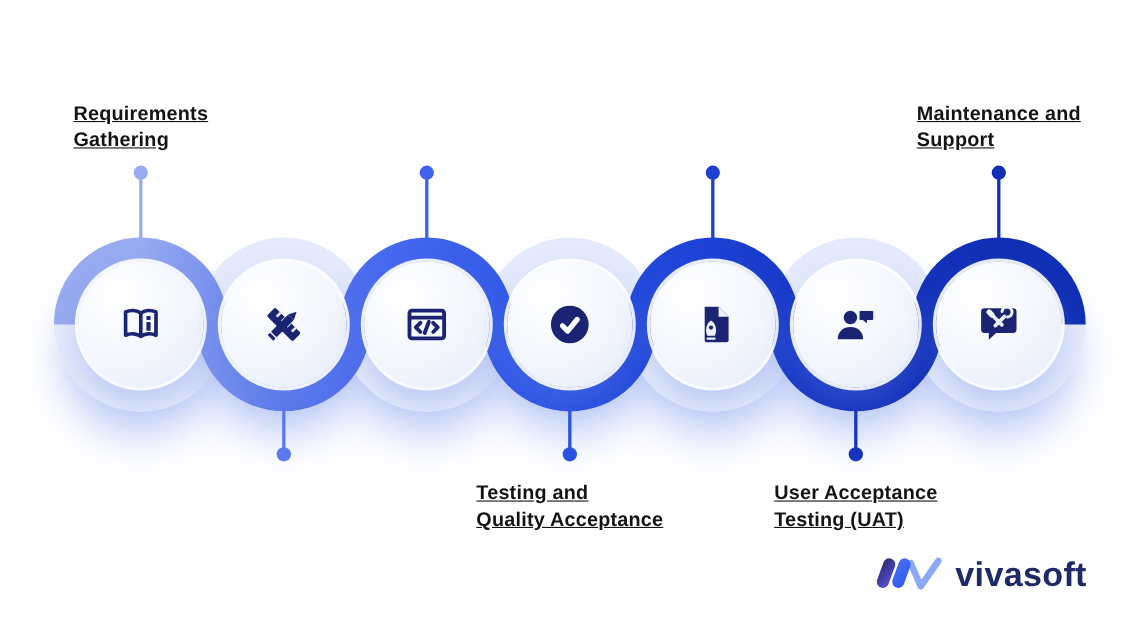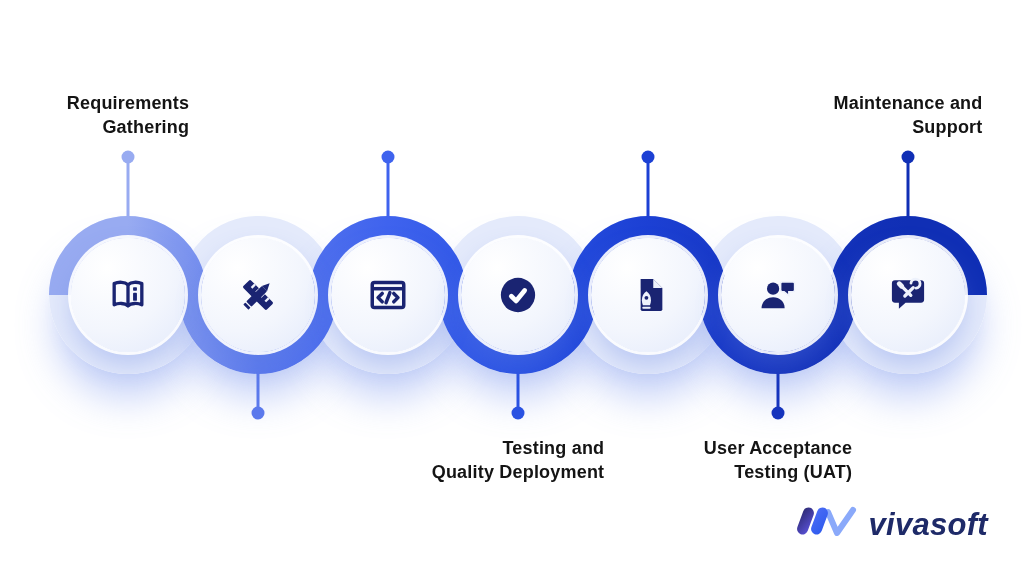--- a/index.html
+++ b/index.html
@@ -7,27 +7,27 @@
           font-family:"Liberation Sans", sans-serif;}
   .layer{position:absolute;inset:0;}
   .ring{position:absolute;width:158px;height:158px;border-radius:50%;box-sizing:border-box;
         border:22px solid #e4eafb;
         box-shadow:0 30px 38px -6px rgba(118,148,238,.42);}
   .node{position:absolute;width:114px;height:114px;border-radius:50%;
         background:radial-gradient(circle at 32% 26%, #ffffff 0%, #f3f6fd 55%, #e3eafা 100%);
         background:radial-gradient(circle at 32% 26%, #ffffff 0%, #f3f6fd 55%, #e3eafb 100%);
         box-shadow:0 0 0 3px rgba(255,255,255,.9), 0 14px 26px rgba(96,128,228,.32);
         display:flex;align-items:center;justify-content:center;}
-  .step-label{position:absolute;transform:translateX(-50%);text-align:right;
+  .step-label{position:absolute;transform:translateX(-50%);text-align:left;
         white-space:pre-line;font-weight:700;font-size:18px;line-height:24px;
-        letter-spacing:.2px;color:#141414;width:max-content;}
+        letter-spacing:.2px;color:#141414;width:max-content;text-decoration:underline;}
   .label-top{top:91px;}
   .label-bottom{top:436px;}
   .wave{position:absolute;left:0;top:0;}
-  .logo{position:absolute;right:36px;top:503px;display:flex;align-items:flex-end;gap:10px;font-style:italic;}
+  .logo{position:absolute;right:36px;top:503px;display:flex;align-items:center;gap:10px;}
   .logo-text{font-weight:700;font-size:31px;letter-spacing:.3px;color:#1e2a68;}
 </style>
 </head>
 <body>
 
 <div class="canvas">
   <div class="layer" id="rings-layer">
       <div class="ring" style="left:49px;top:216px;border-color:#e4eafb"></div>
       <div class="ring" style="left:179px;top:216px;border-color:#e4eafb"></div>
       <div class="ring" style="left:309px;top:216px;border-color:#e4eafb"></div>
@@ -141,21 +141,21 @@
             <path d="M15 7.8L10.2 12.6" stroke-width="1.9"></path>
             <path d="M13.7 5.2A2.6 2.6 0 1 1 16.6 8.1" stroke-width="1.6"></path>
           </g>
         </svg>
       </div>
     </div>
   <div class="layer" id="labels-layer">
       <div class="step-label label-top" style="left:128px;color:#141414">Requirements
 Gathering</div>
       <div class="step-label label-bottom" style="left:518px;color:#141414">Testing and
-Quality Deployment</div>
+Quality Acceptance</div>
       <div class="step-label label-bottom" style="left:778px;color:#141414">User Acceptance
 Testing (UAT)</div>
       <div class="step-label label-top" style="left:908px;color:#141414">Maintenance and
 Support</div>
     </div>
 
   <div class="logo">
     <svg width="64" height="40" viewBox="0 0 64 40">
       <defs>
         <linearGradient id="lg1" x1="0" y1="0" x2="1" y2="1">

